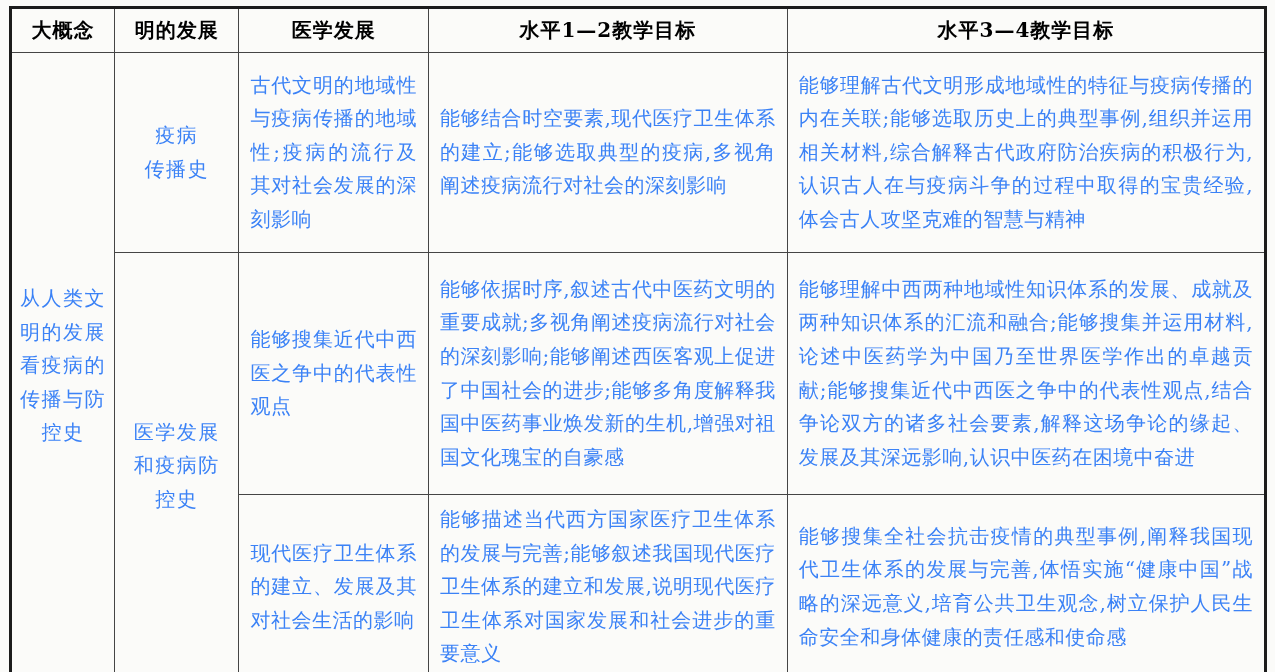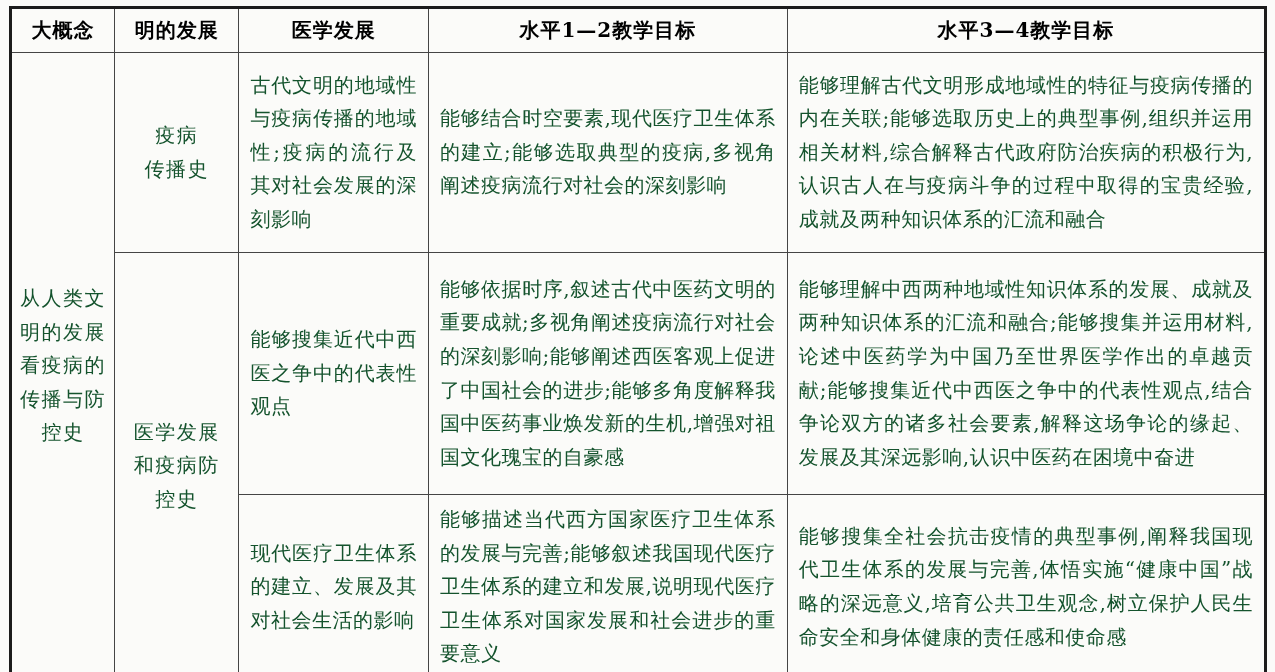--- a/index.html
+++ b/index.html
@@ -21,21 +21,21 @@
     width: 100%;
     height: 657px;
     border-collapse: collapse;
     table-layout: fixed;
     border: 3px solid #1c1c1c;
     background: #fbfbf9;
   }
   th, td {
     border: 1px solid #454545;
     box-sizing: border-box;
-    color: #14532d;
+    color: #3b82f6;
     vertical-align: middle;
   }
   th {
     font-size: 20px;
     font-weight: bold;
     letter-spacing: 1px;
     padding: 8px 4px;
     text-align: center;
     color: #000000;
   }
@@ -85,21 +85,21 @@
       <tr class="row-1">
         <td class="center-cell" rowspan="3">从人类文
 明的发展
 看疫病的
 传播与防
 控史</td>
         <td class="center-cell">疫病
 传播史</td>
         <td class="text-cell">古代文明的地域性与疫病传播的地域性;疫病的流行及其对社会发展的深刻影响</td>
         <td class="text-cell">能够结合时空要素,现代医疗卫生体系的建立;能够选取典型的疫病,多视角阐述疫病流行对社会的深刻影响</td>
-        <td class="text-cell">能够理解古代文明形成地域性的特征与疫病传播的内在关联;能够选取历史上的典型事例,组织并运用相关材料,综合解释古代政府防治疾病的积极行为,认识古人在与疫病斗争的过程中取得的宝贵经验,成就及两种知识体系的汇流和融合</td>
+        <td class="text-cell">能够理解古代文明形成地域性的特征与疫病传播的内在关联;能够选取历史上的典型事例,组织并运用相关材料,综合解释古代政府防治疾病的积极行为,认识古人在与疫病斗争的过程中取得的宝贵经验,体会古人攻坚克难的智慧与精神</td>
       </tr>
       <tr class="row-2">
         <td class="center-cell" rowspan="2">医学发展
 和疫病防
 控史</td>
         <td class="text-cell">能够搜集近代中西医之争中的代表性观点</td>
         <td class="text-cell">能够依据时序,叙述古代中医药文明的重要成就;多视角阐述疫病流行对社会的深刻影响;能够阐述西医客观上促进了中国社会的进步;能够多角度解释我国中医药事业焕发新的生机,增强对祖国文化瑰宝的自豪感</td>
         <td class="text-cell">能够理解中西两种地域性知识体系的发展、成就及两种知识体系的汇流和融合;能够搜集并运用材料,论述中医药学为中国乃至世界医学作出的卓越贡献;能够搜集近代中西医之争中的代表性观点,结合争论双方的诸多社会要素,解释这场争论的缘起、发展及其深远影响,认识中医药在困境中奋进</td>
       </tr>
       <tr class="row-3">

